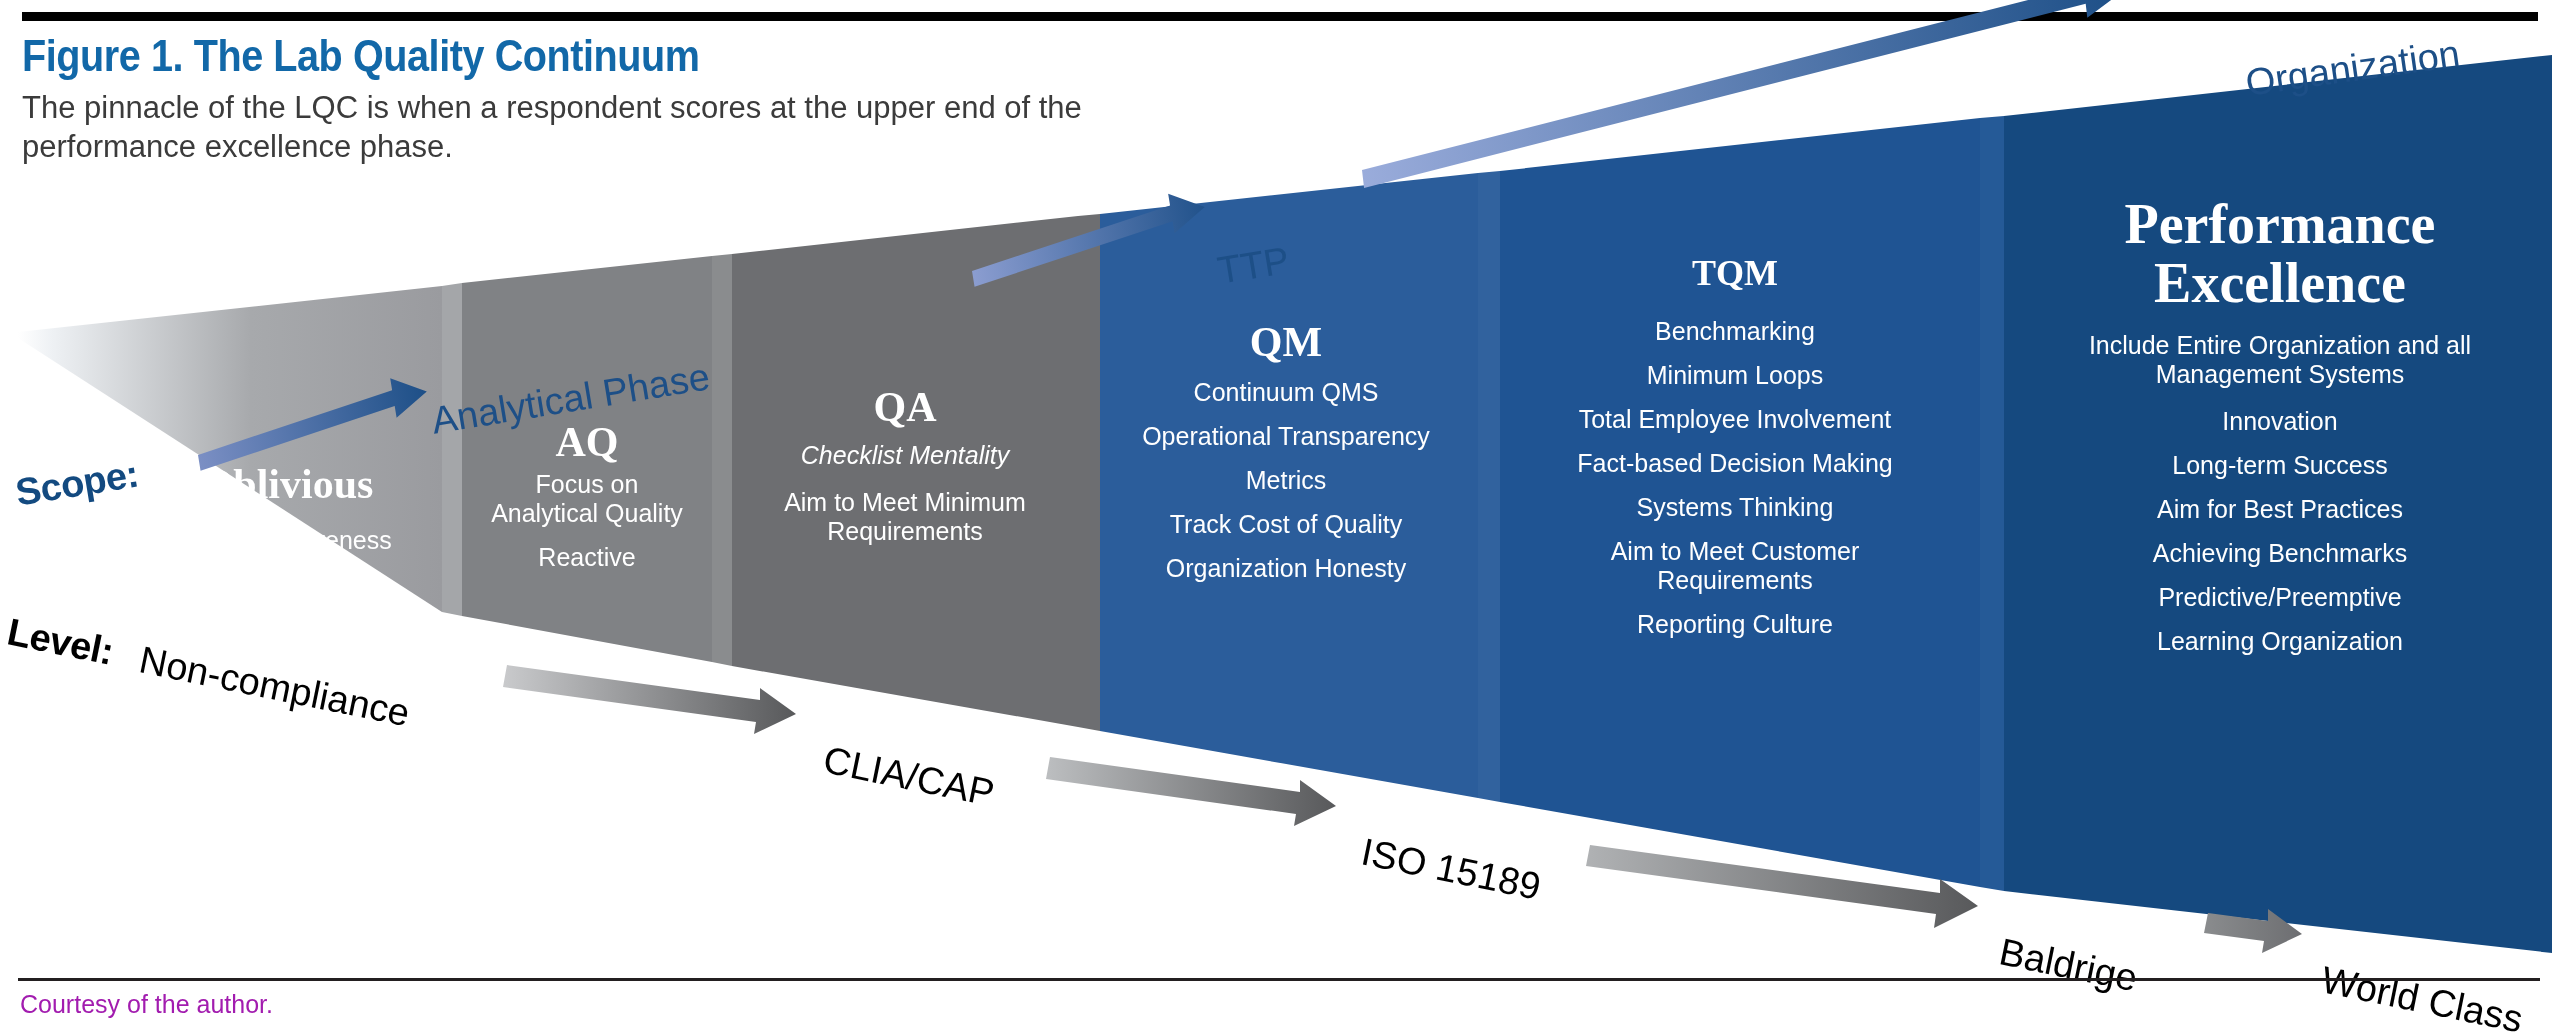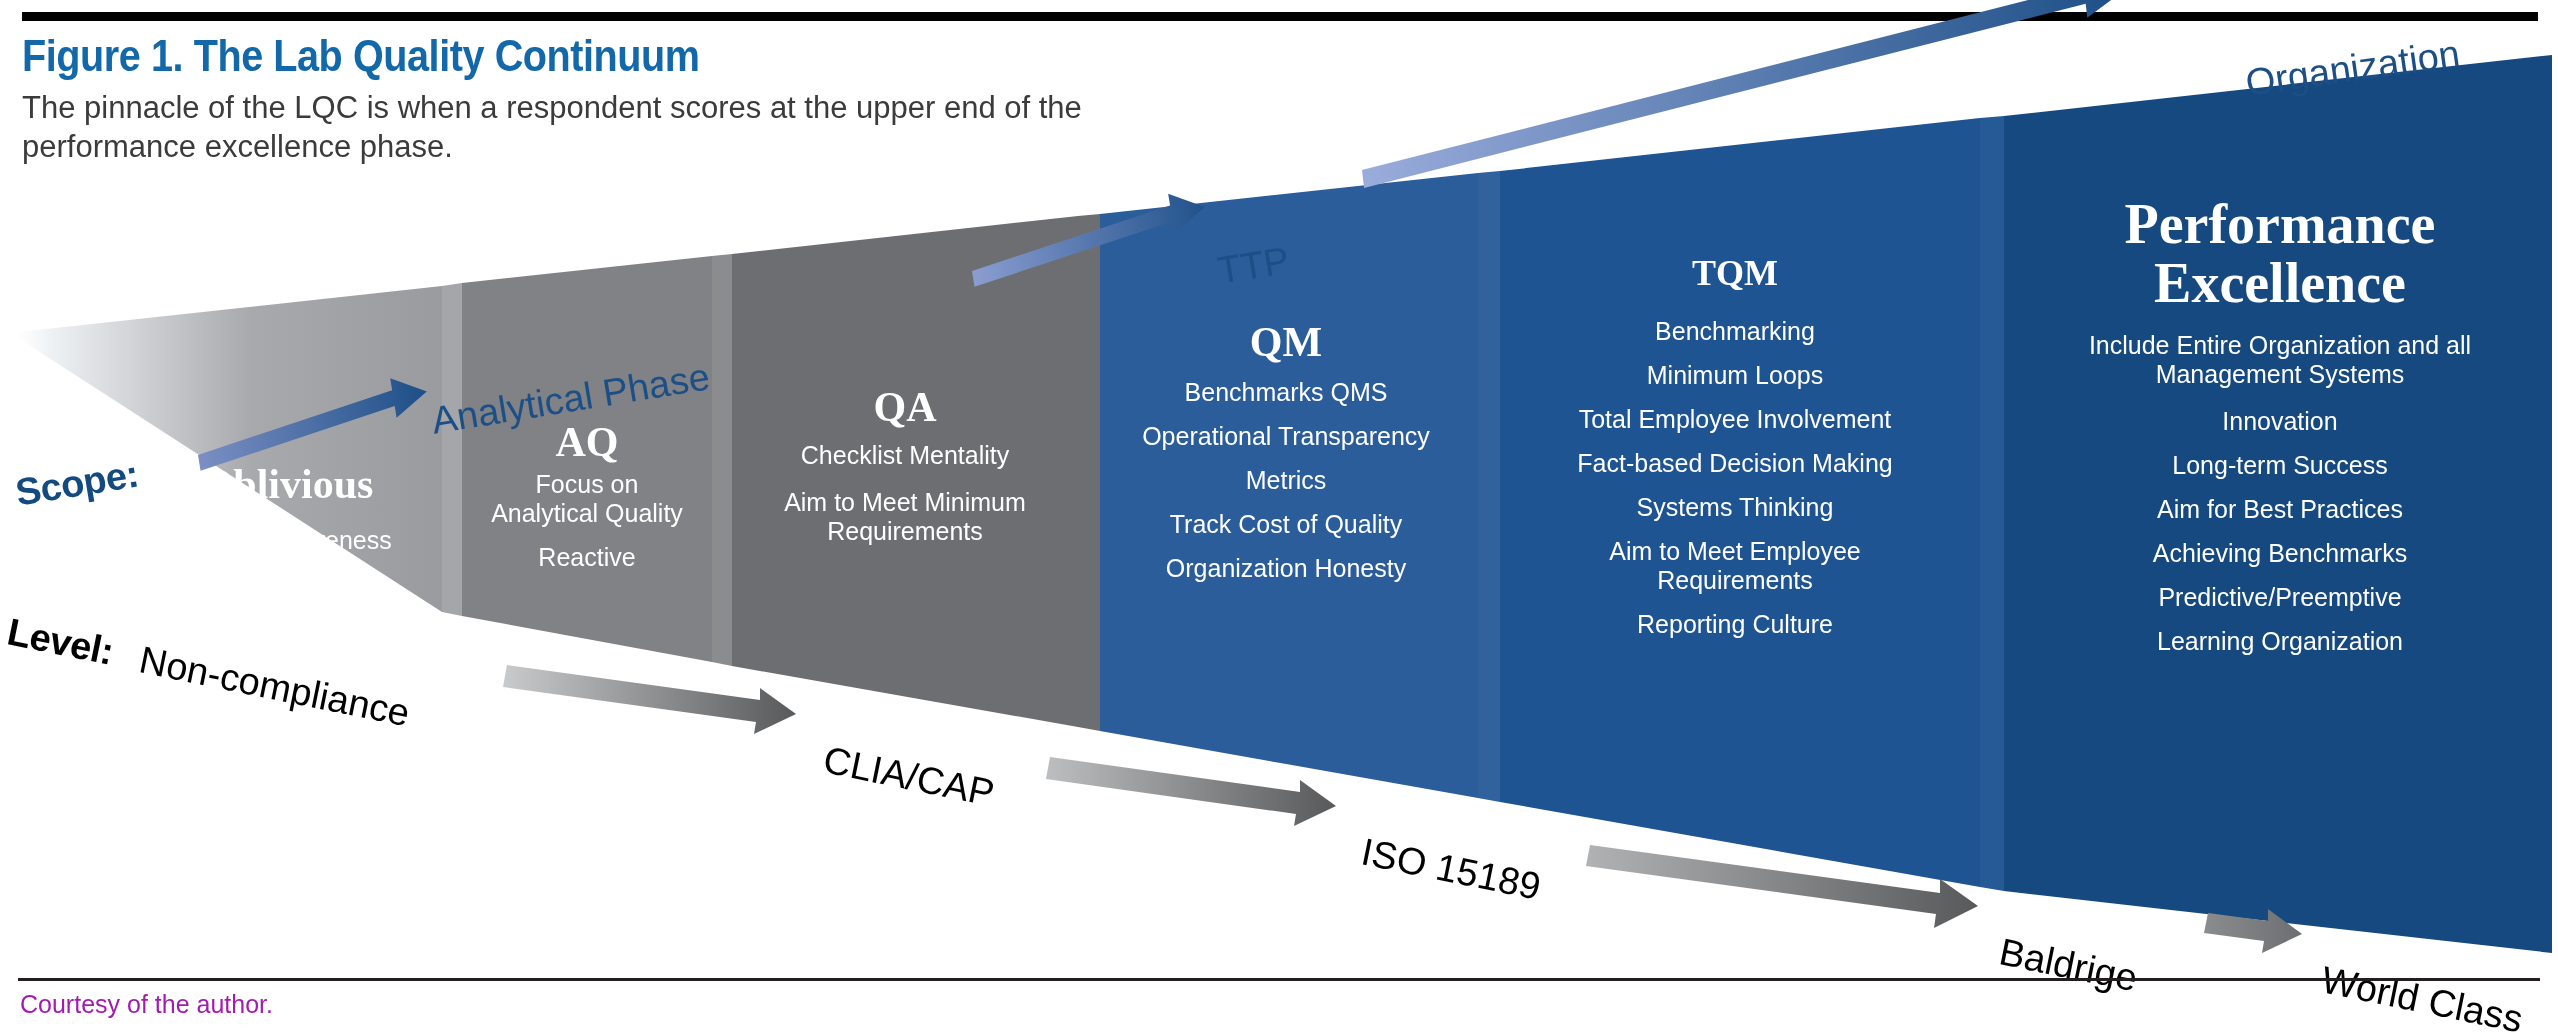--- a/index.html
+++ b/index.html
@@ -171,41 +171,41 @@
 
 <div class="colwrap" style="left:460px;top:420px;width:254px;">
   <div class="col-h" style="font-size:42px;">AQ</div>
   <div class="col-li" style="margin-top:6px;">Focus on</div>
   <div class="col-li" style="margin-top:0;">Analytical Quality</div>
   <div class="col-li">Reactive</div>
 </div>
 
 <div class="colwrap" style="left:730px;top:385px;width:350px;">
   <div class="col-h" style="font-size:42px;">QA</div>
-  <div class="col-li" style="margin-top:12px;">Checklist Mentality</div>
+  <div class="col-li" style="margin-top:12px;font-style:italic;">Checklist Mentality</div>
   <div class="col-li" style="margin-top:18px;padding:0 14px;">Aim to Meet Minimum Requirements</div>
 </div>
 
 <div class="colwrap" style="left:1090px;top:320px;width:392px;">
   <div class="col-h" style="font-size:42px;">QM</div>
-  <div class="col-li" style="margin-top:14px;">Benchmarks QMS</div>
+  <div class="col-li" style="margin-top:14px;">Continuum QMS</div>
   <div class="col-li">Operational Transparency</div>
   <div class="col-li">Metrics</div>
   <div class="col-li">Track Cost of Quality</div>
   <div class="col-li">Organization Honesty</div>
 </div>
 
 <div class="colwrap" style="left:1490px;top:255px;width:490px;">
   <div class="col-h" style="font-size:36px;">TQM</div>
   <div class="col-li" style="margin-top:24px;">Benchmarking</div>
   <div class="col-li">Minimum Loops</div>
   <div class="col-li">Total Employee Involvement</div>
   <div class="col-li">Fact-based Decision Making</div>
   <div class="col-li">Systems Thinking</div>
-  <div class="col-li" style="padding:0 74px;">Aim to Meet Employee Requirements</div>
+  <div class="col-li" style="padding:0 74px;">Aim to Meet Customer Requirements</div>
   <div class="col-li">Reporting Culture</div>
 </div>
 
 <div class="colwrap" style="left:2010px;top:195px;width:540px;">
   <div class="col-h" style="font-size:56px;padding:0 52px;">Performance Excellence</div>
   <div class="col-li" style="margin-top:18px;padding:0 14px;">Include Entire Organization and all Management Systems</div>
   <div class="col-li" style="margin-top:18px;">Innovation</div>
   <div class="col-li">Long-term Success</div>
   <div class="col-li">Aim for Best Practices</div>
   <div class="col-li">Achieving Benchmarks</div>

